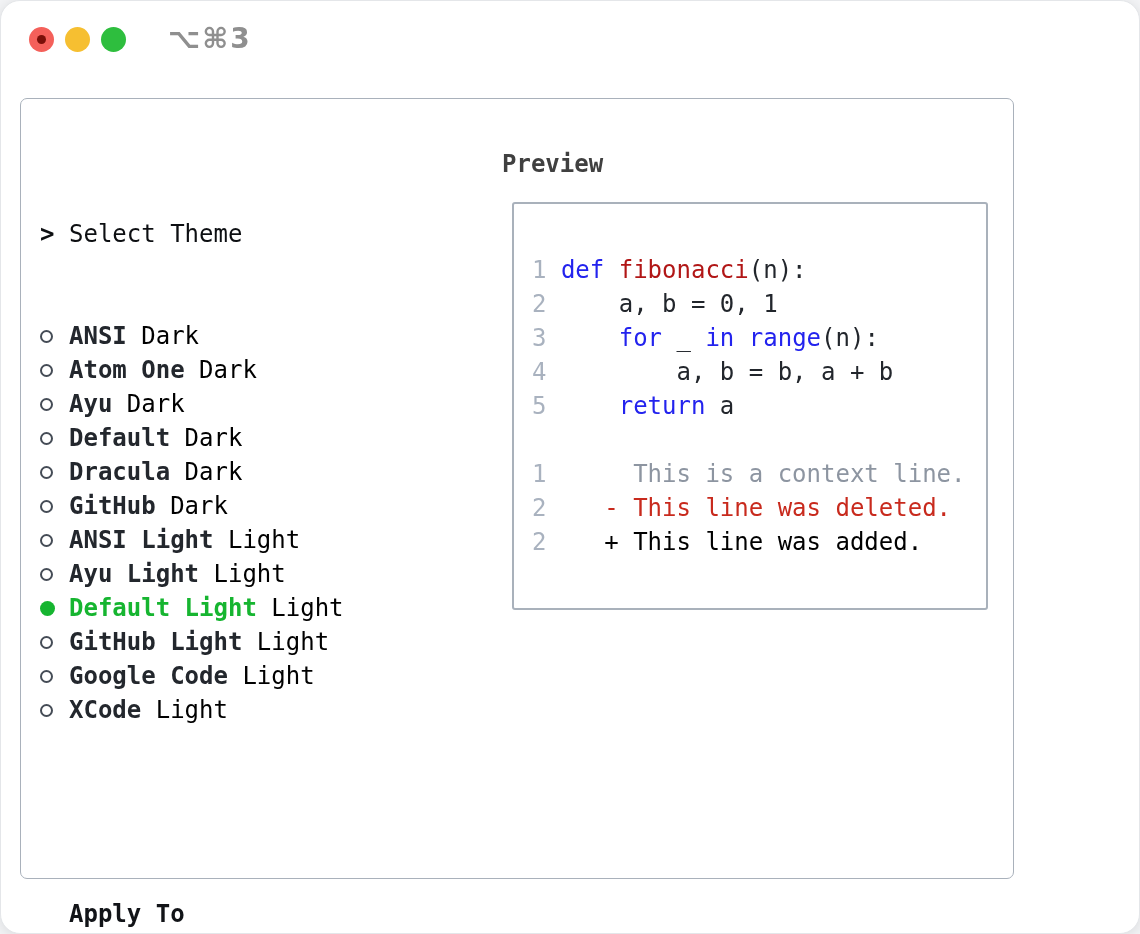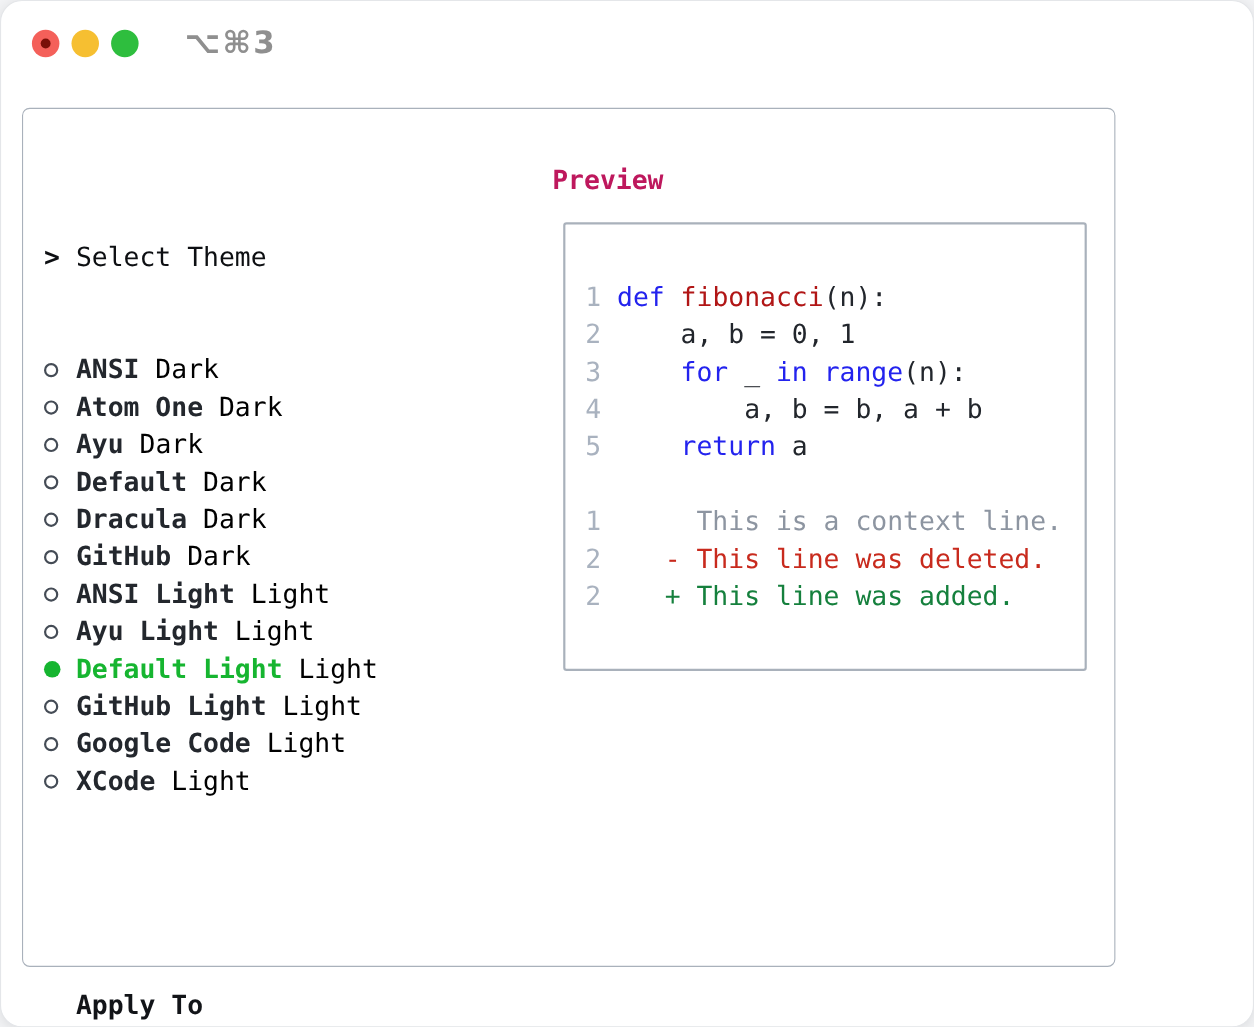--- a/index.html
+++ b/index.html
@@ -34,34 +34,34 @@
   .hdr-marker{font-weight:bold;color:#0d0f12;}
   .hdr-label{font-weight:normal;color:#0d0f12;}
   .circle{width:13px;height:13px;border:2px solid #454c56;border-radius:50%;box-sizing:border-box;}
   .circle-sel{width:15px;height:15px;border:none;background:#16b530;}
   .t-name{color:#23272d;font-weight:bold;}
   .t-name.sel{color:#16b530;}
   .t-variant{color:#000000;}
   .apply-label{color:#121418;font-weight:bold;}
   .spacer{height:34px;}
   
-  .preview-title{position:absolute;left:481px;top:48px;font-weight:bold;color:#be185d;}
+  .preview-title{position:absolute;left:481px;top:48px;font-weight:bold;color:#404040;}
   .preview-box{
     position:absolute;left:491px;top:103px;width:476px;height:408px;
     border:2px solid #a9b1bb;border-radius:3px;box-sizing:border-box;
     padding:49px 0 0 18px;overflow:hidden;background:#fff;
   }
   .crow{height:34px;white-space:pre;}
   .num{color:#a9b2bf;}
   .tok-kw{color:#2323ee;}
   .tok-fn{color:#b11616;}
   .tok-pl{color:#22262c;}
   .d-ctx{color:#8d95a1;}
   .d-del{color:#c82a1d;}
-  .d-add{color:#15803d;text-align:center;}
+  .d-add{color:#000000;text-align:center;}
 </style>
 </head>
 <body>
 
 <div class="window">
 
   <div class="titlebar">
     <div class="lights">
       <div class="light light-red">
         <div class="light-dot"></div>

